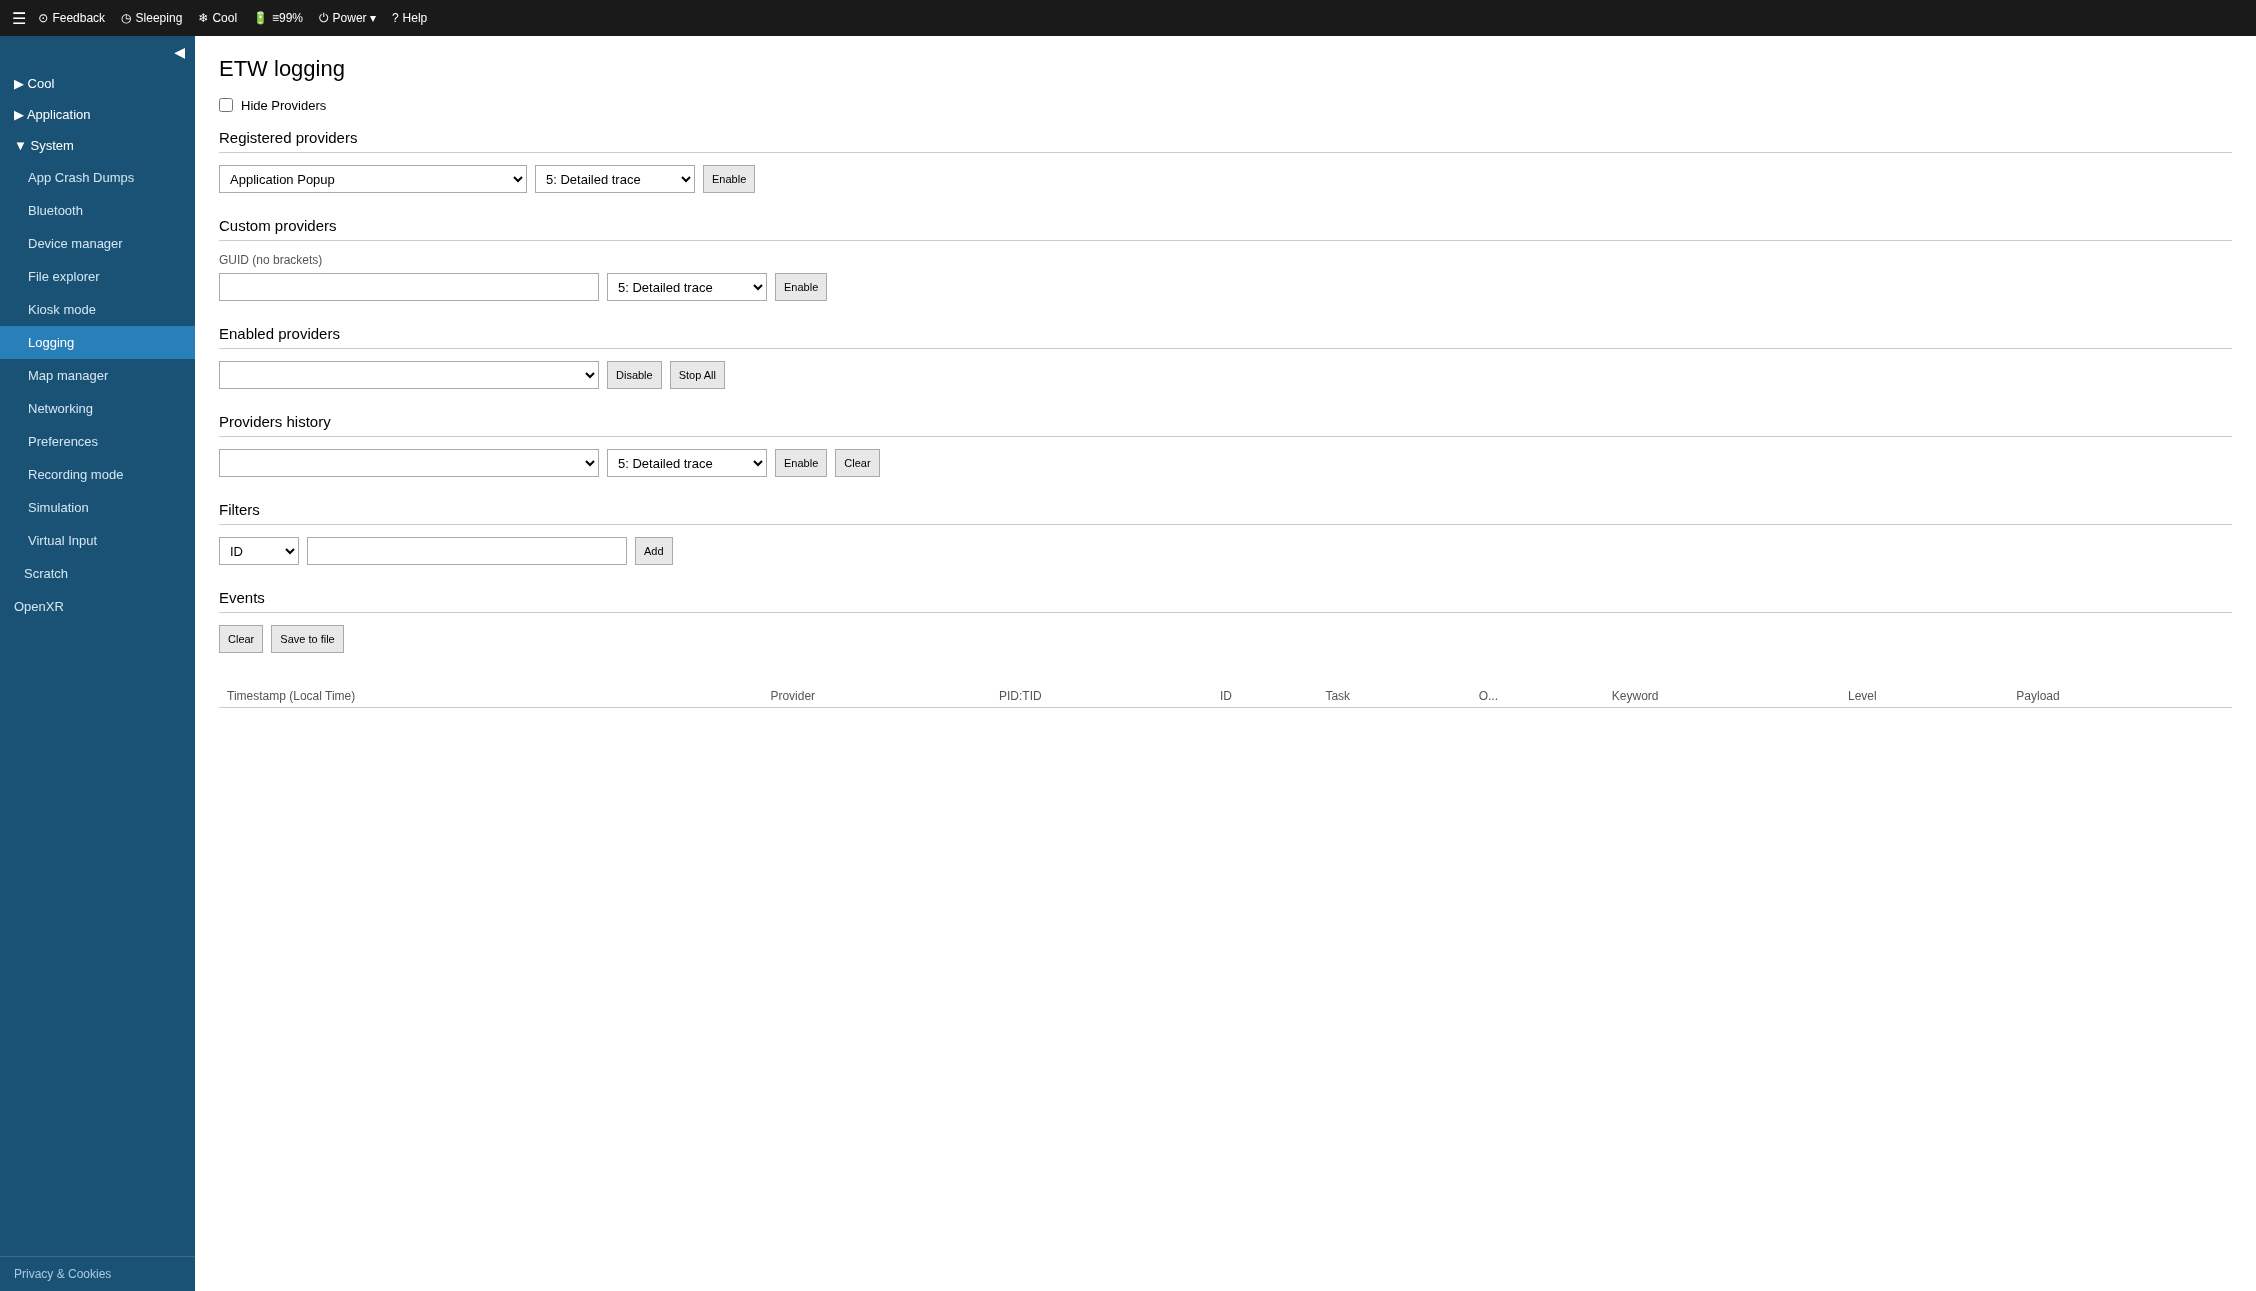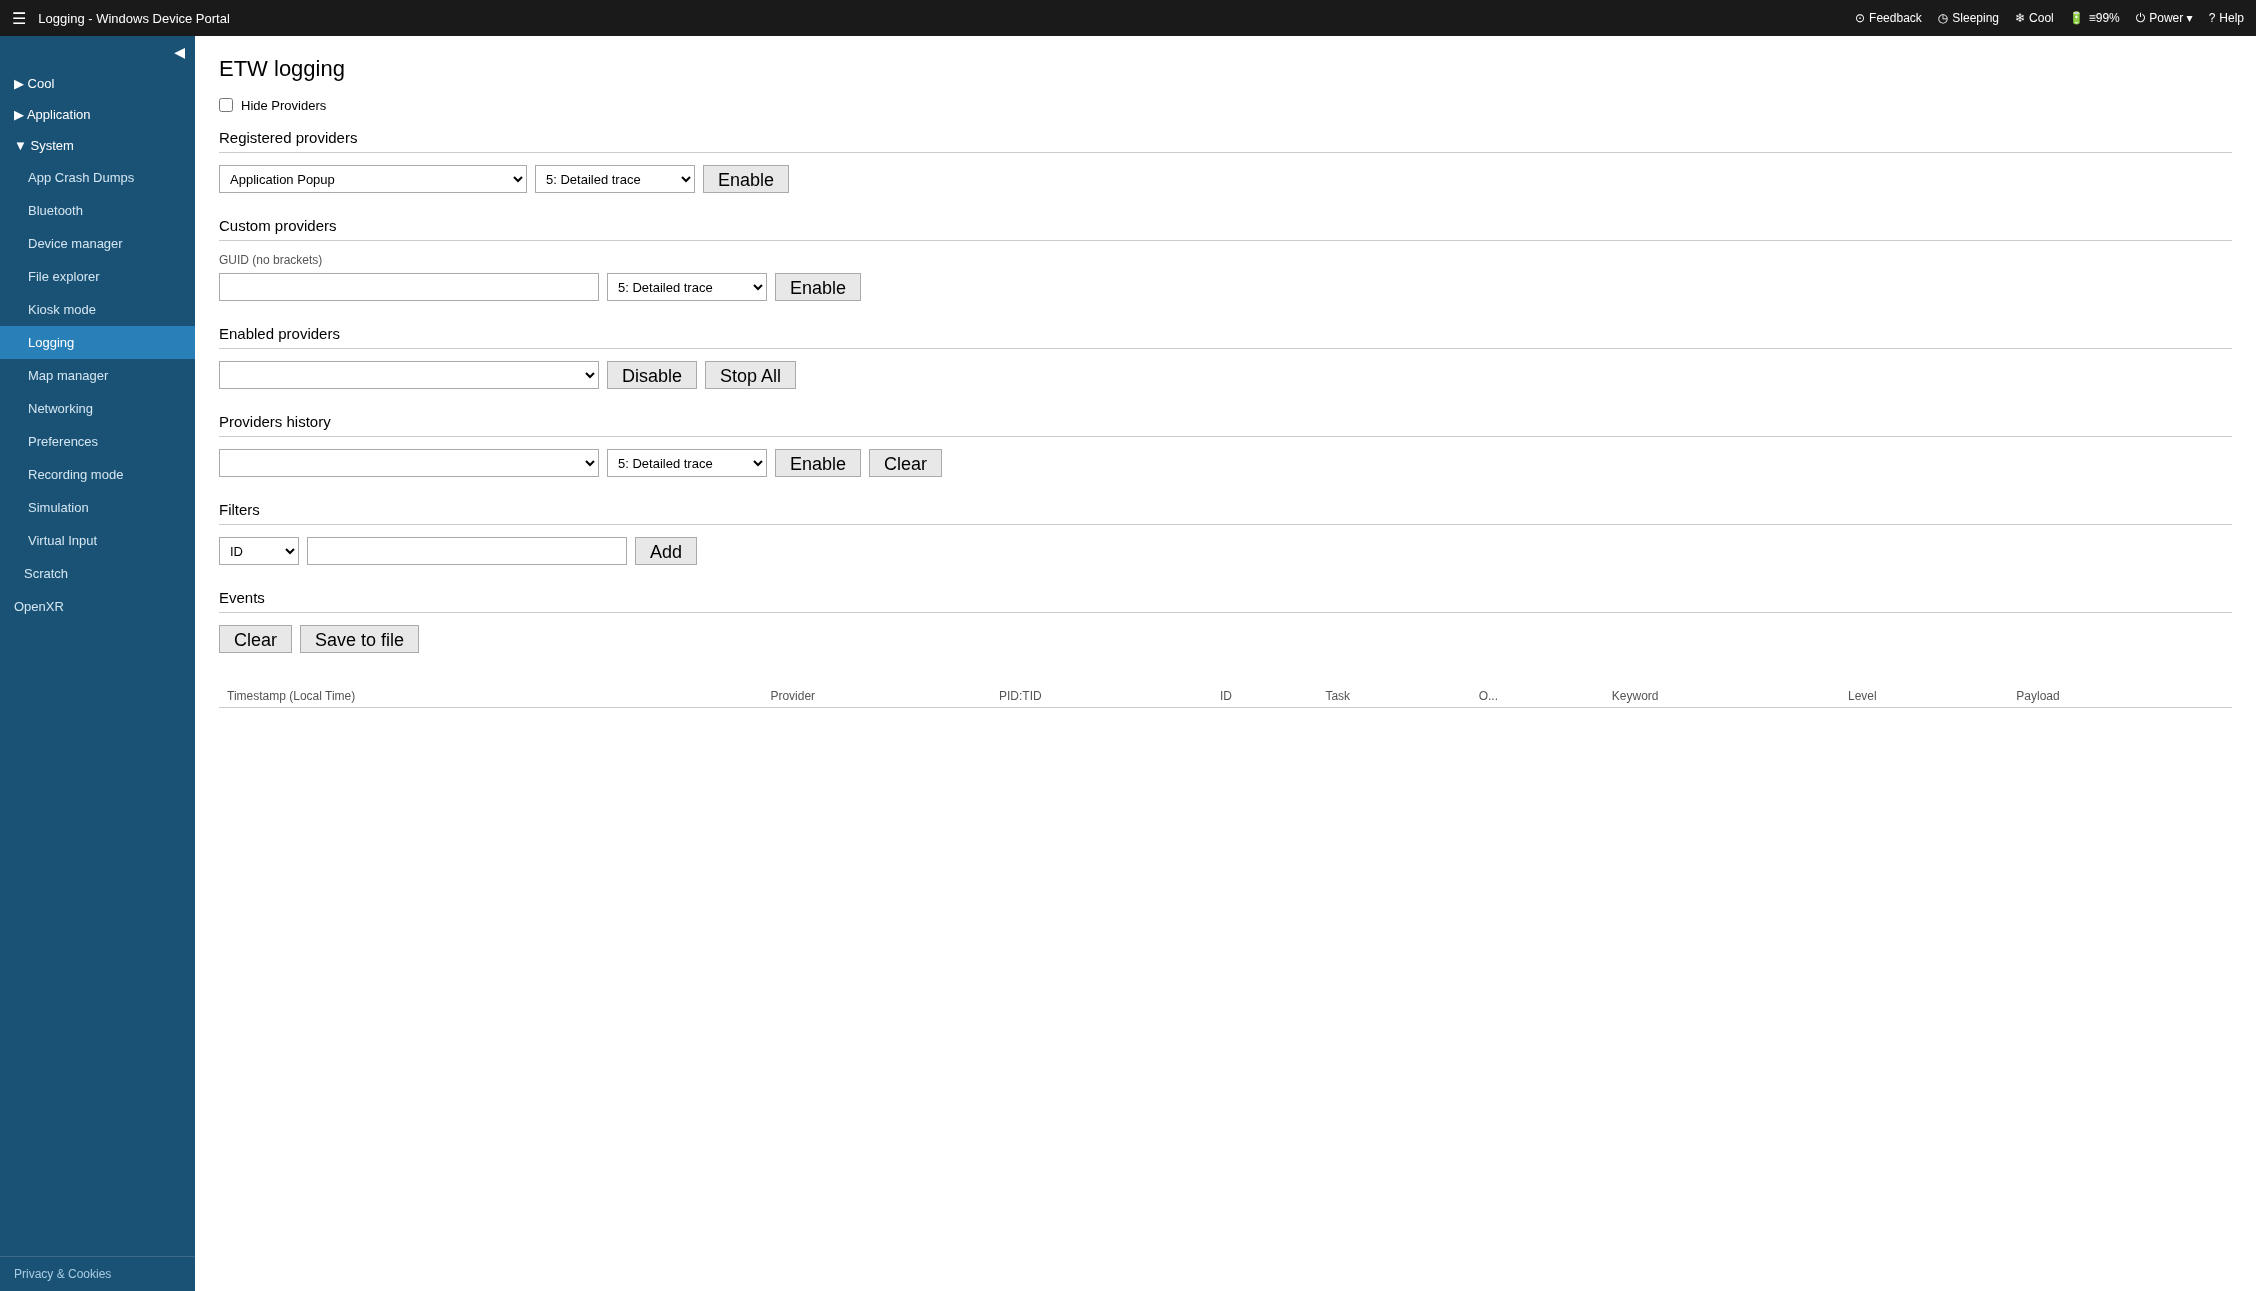--- a/index.html
+++ b/index.html
@@ -119,22 +119,22 @@
     input[type=text] {
       border: 1px solid #aaa;
       padding: 4px 6px;
       font-size: 13px;
       height: 28px;
     }
 
     button.btn {
       border: 1px solid #aaa;
       background: #e8e8e8;
-      padding: 4px 14px;
-      font-size: 18px;
+      padding: 4px 8px;
+      font-size: 11px;
       height: 28px;
       cursor: pointer;
       color: #000;
     }
     button.btn:disabled { color: #999; cursor: default; }
 
     .registered-provider-select { width: 308px; }
     .trace-level-select { width: 160px; }
     .guid-input { width: 380px; }
     .enabled-select { width: 380px; }
@@ -164,21 +164,20 @@
       white-space: nowrap;
     }
 
     .events-btns { display: flex; gap: 8px; margin-bottom: 8px; }
   </style>
 </head>
 <body>
 
 <div id="topbar">
   <span class="menu-icon">☰</span>
-  <span class="title">Logging - Windows Device Portal</span>
   <div class="status-items">
     <span class="status-item">⊙ <span>Feedback</span></span>
     <span class="status-item">◷ <span>Sleeping</span></span>
     <span class="status-item">❄ <span>Cool</span></span>
     <span class="status-item">🔋 <span>≡99%</span></span>
     <span class="status-item">⏻ <span>Power ▾</span></span>
     <span class="status-item">? <span>Help</span></span>
   </div>
 </div>
 

